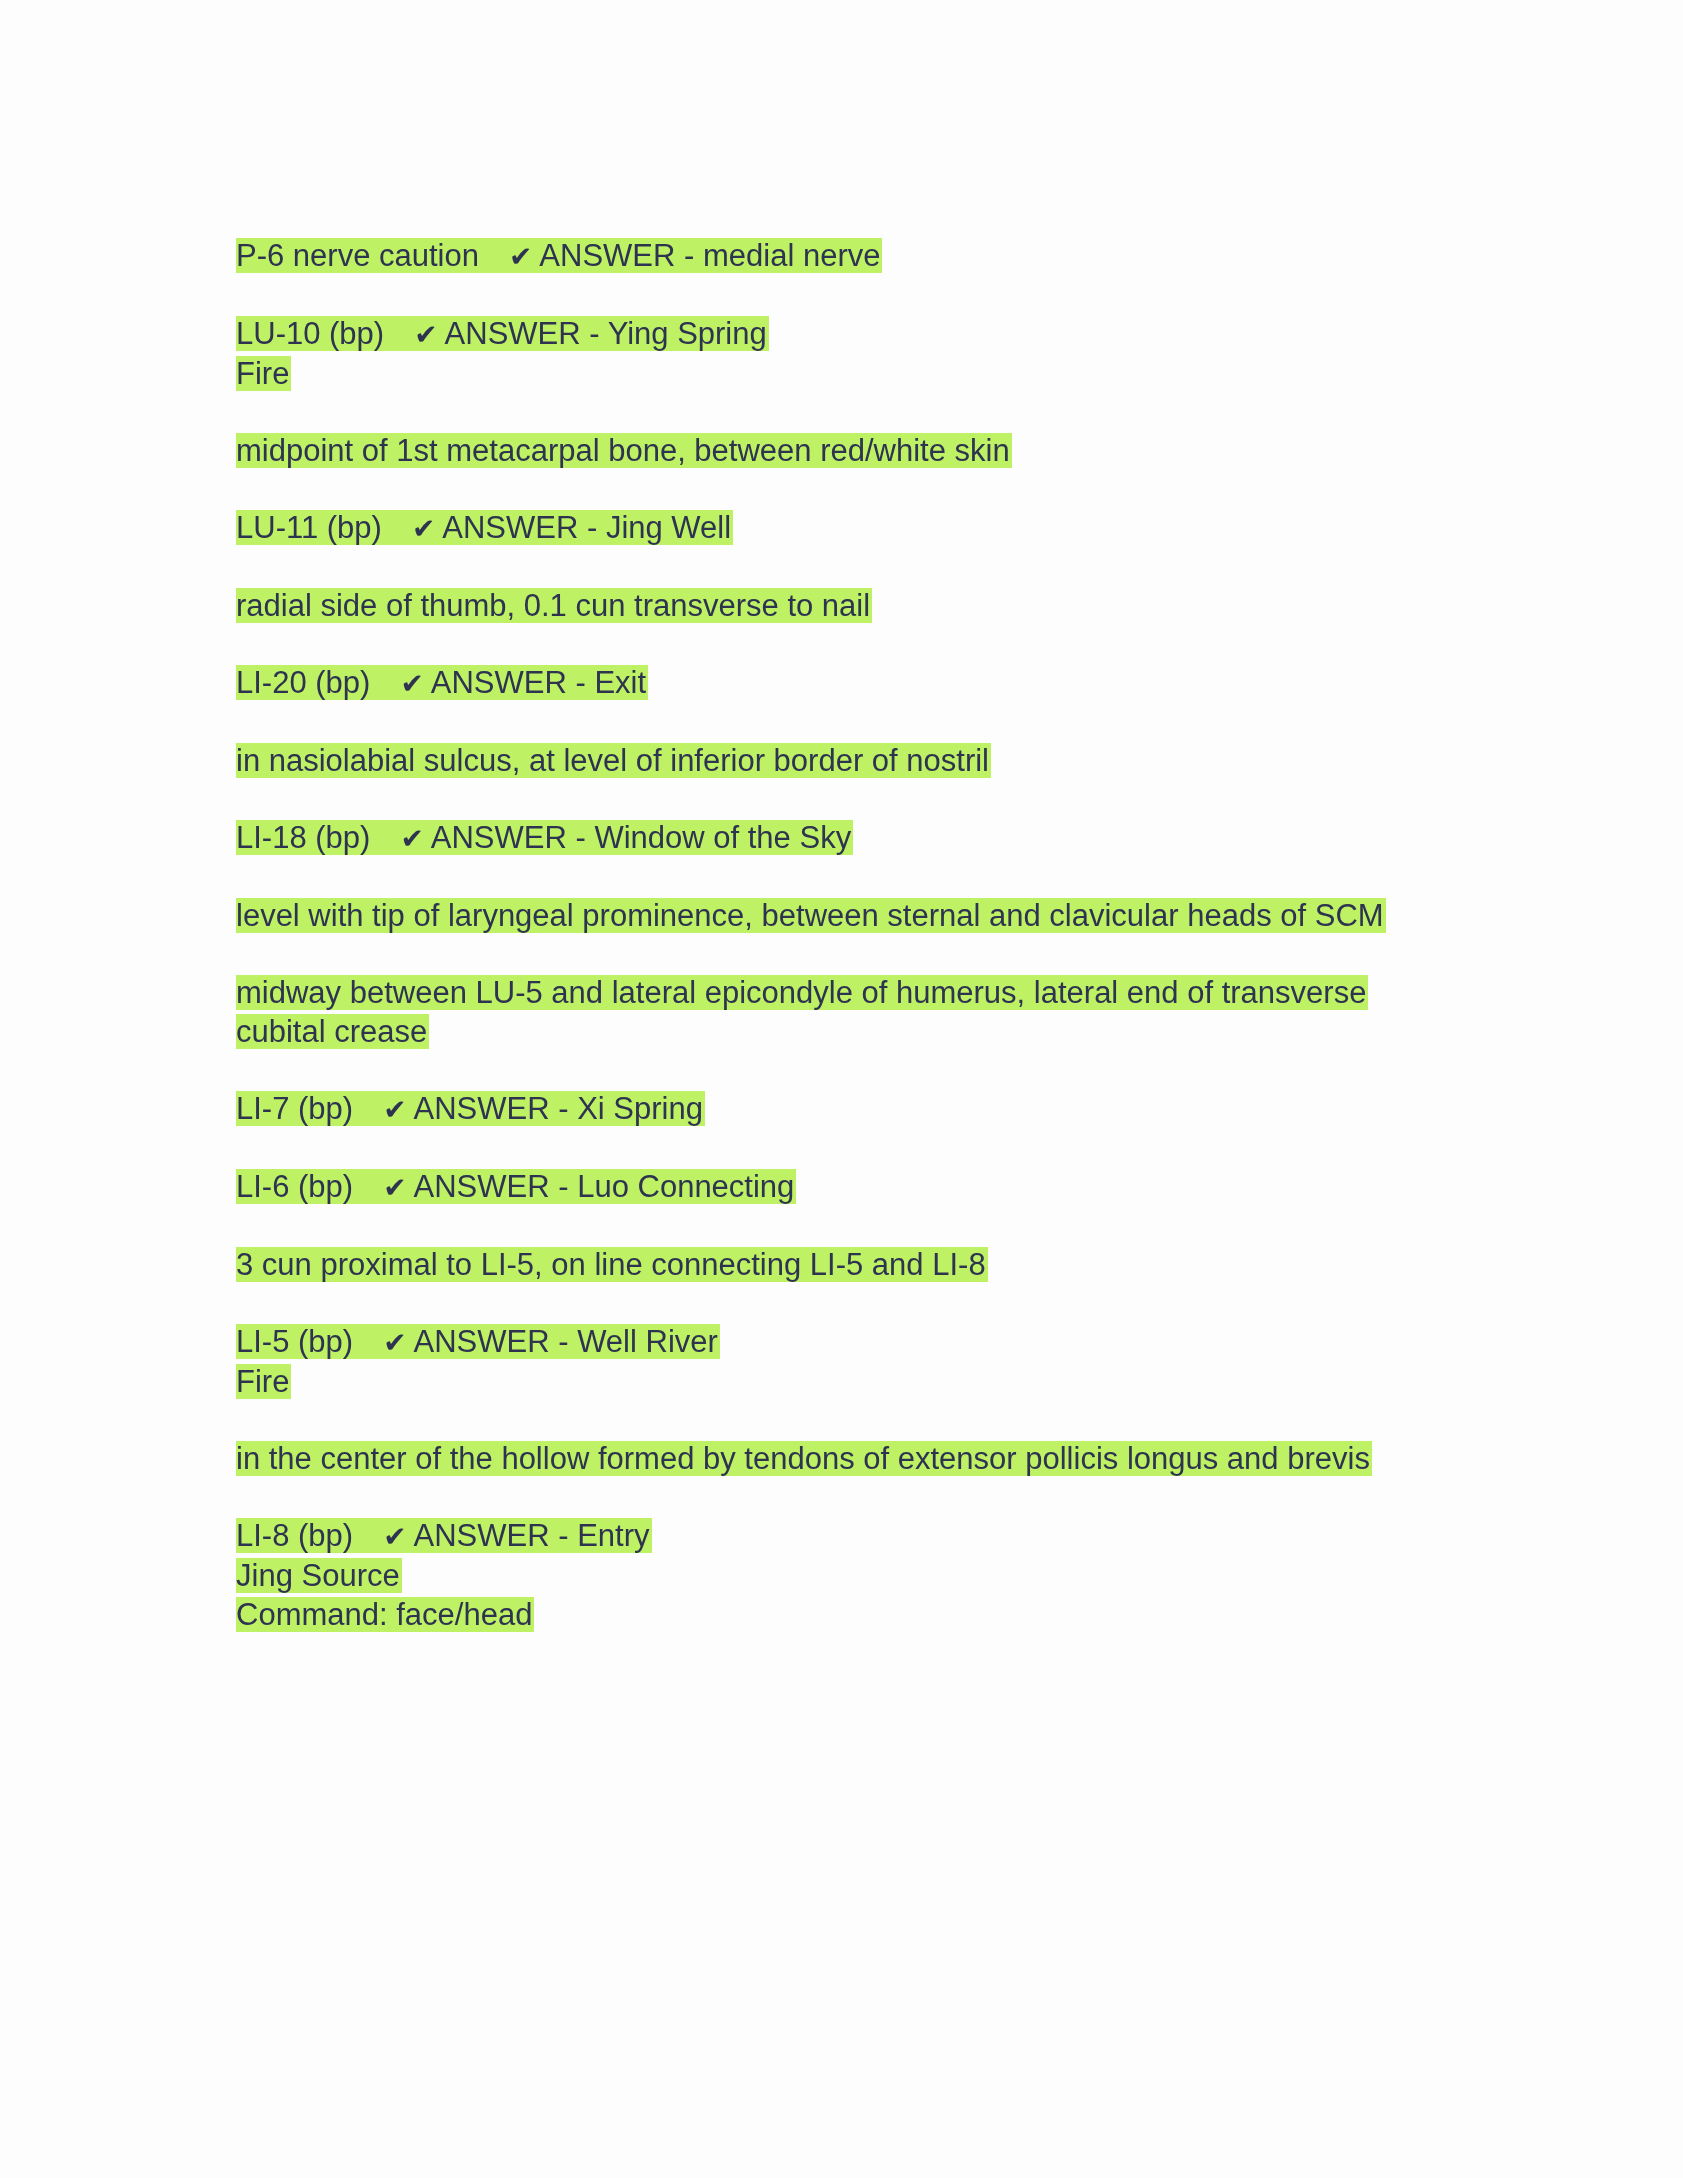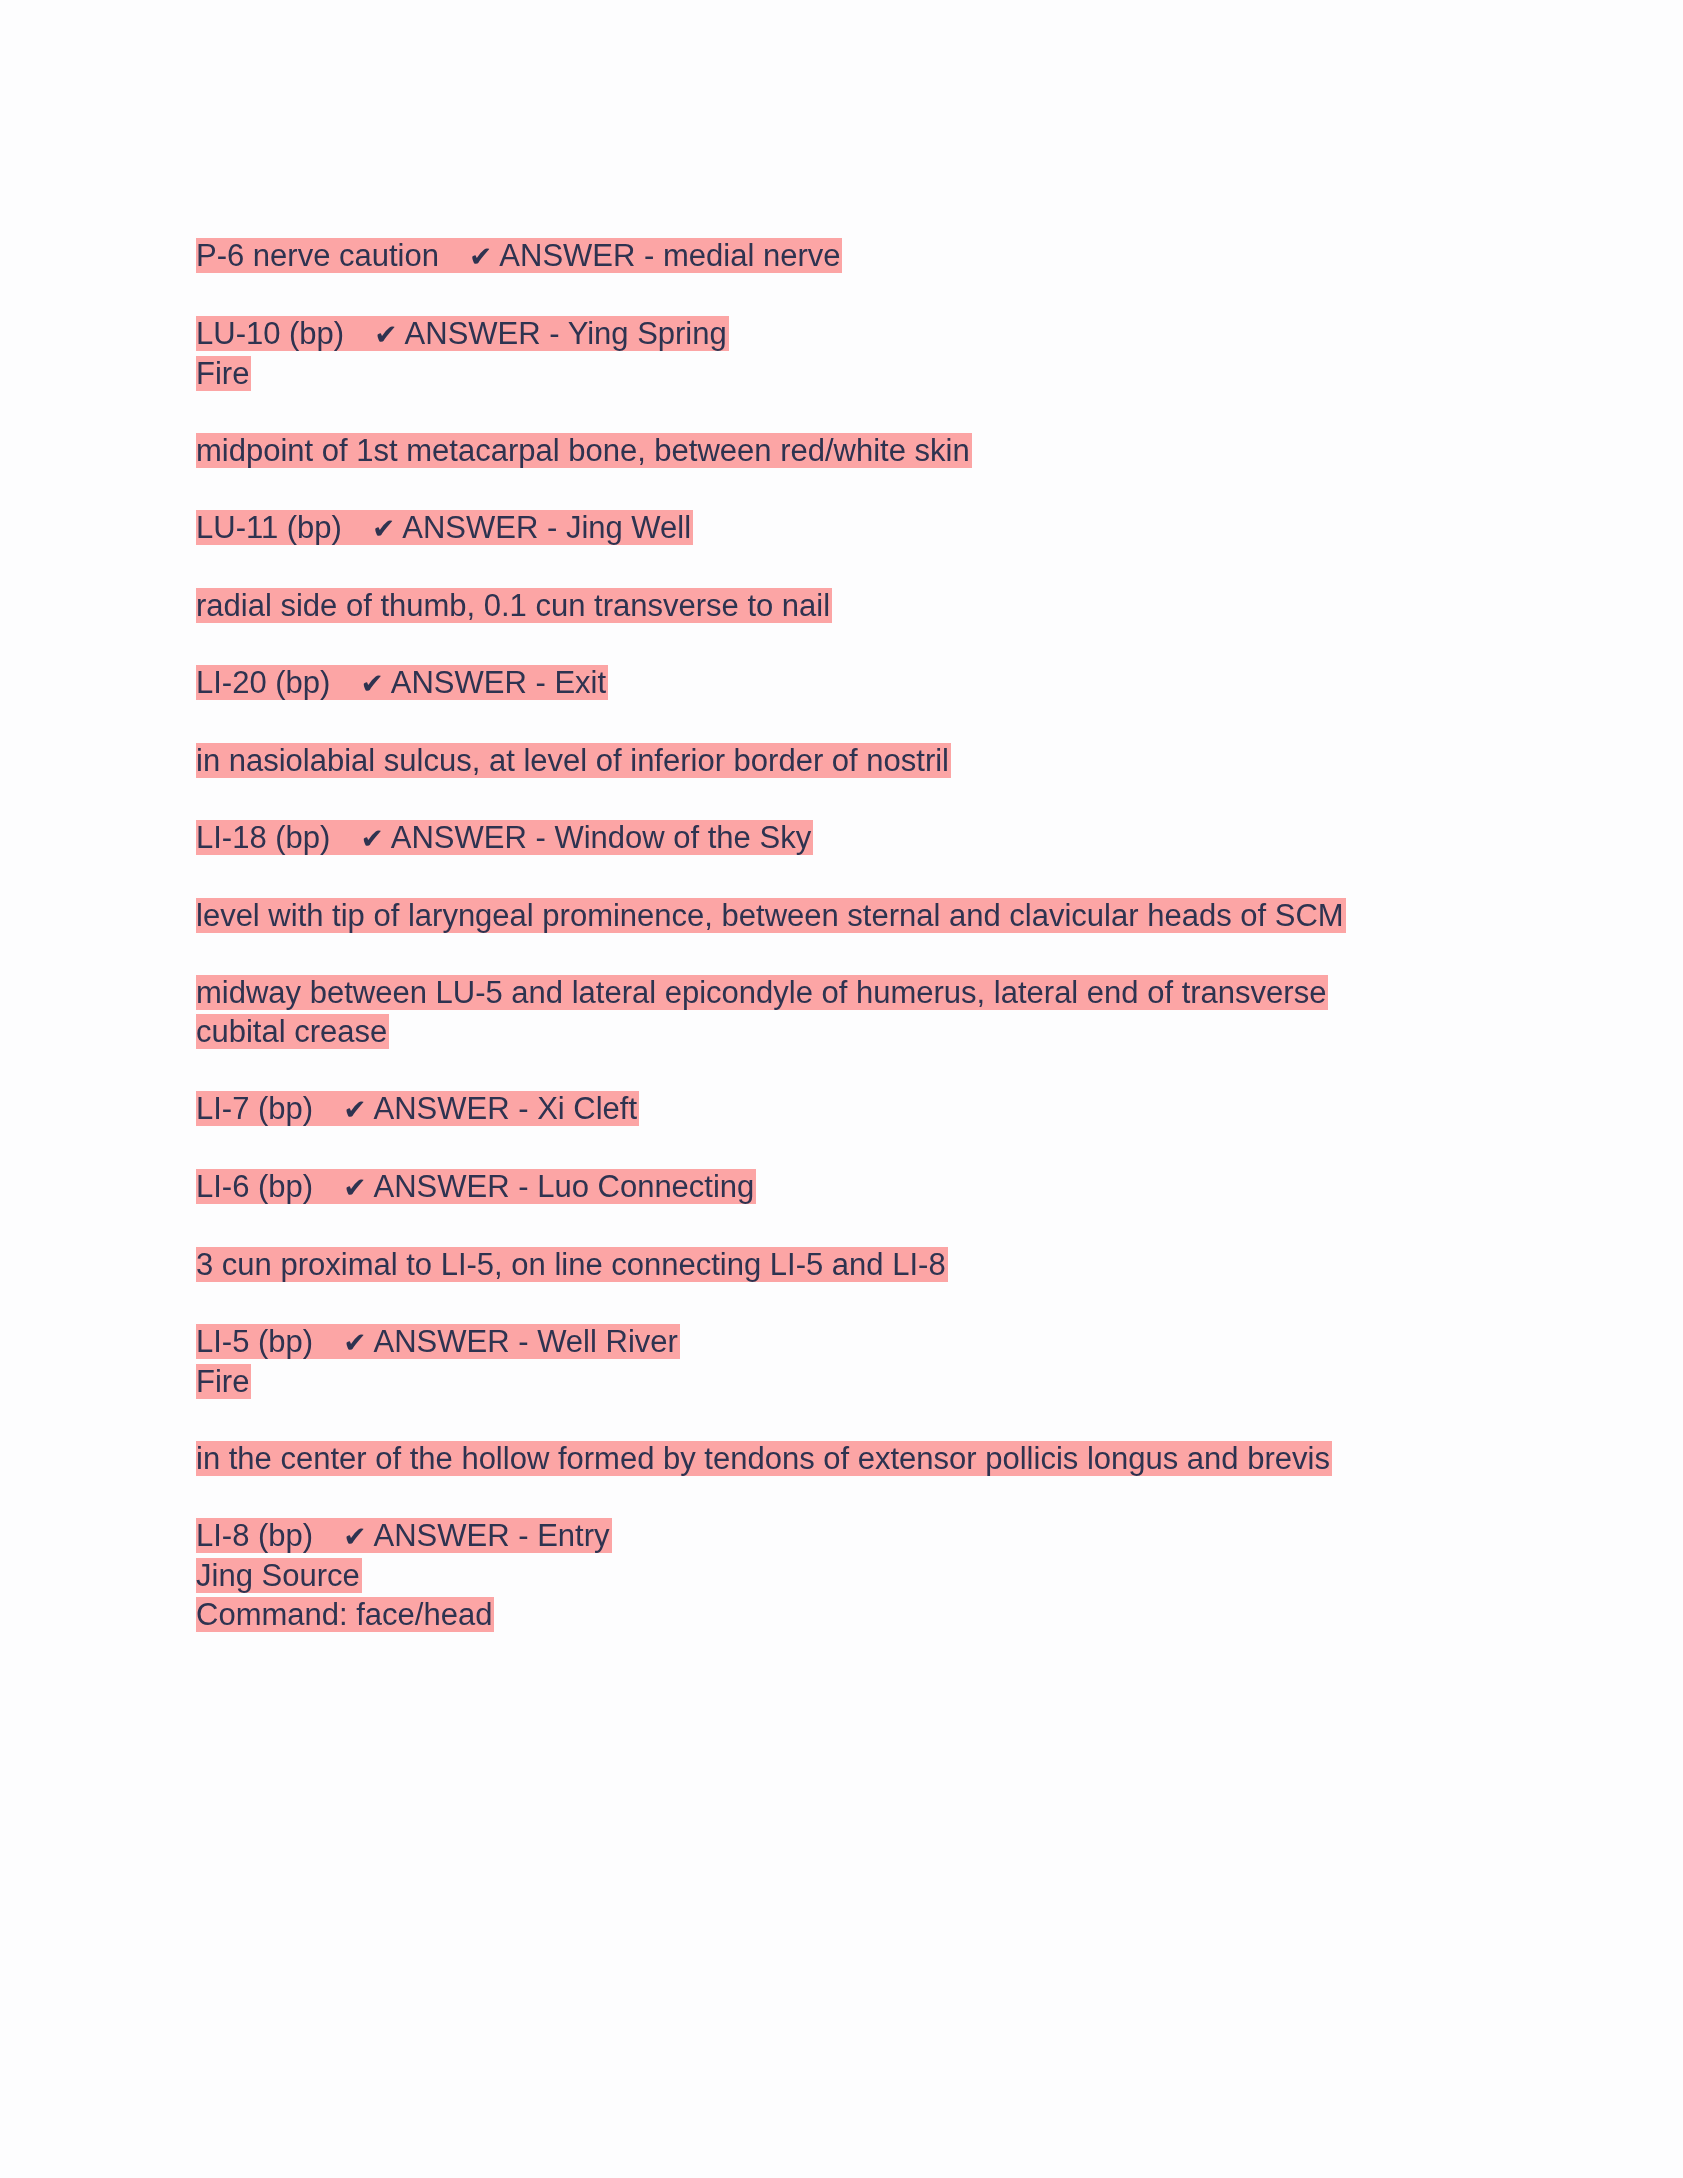--- a/index.html
+++ b/index.html
@@ -1,21 +1,21 @@
 <!DOCTYPE html>
 <html><head>
 <meta charset="utf-8">
 <style>
   html, body { margin: 0; padding: 0; background: #fdfdfe; }
   body { width: 1683px; height: 2178px; position: relative; overflow: hidden;
          font-family: "Liberation Sans", sans-serif; color: #2e3350; }
   .page { position: absolute; left: 196px; top: 236px; width: 1287px; }
   .block { margin: 0 0 38px 0; }
   .line { display: block; font-size: 31px; line-height: 39px; white-space: pre; }
-  .hl { background: #fca5a5; padding: 0 2px 0 0; }
+  .hl { background: #bef264; padding: 0 2px 0 0; margin-left: 40px; }
   .check { font-family: "DejaVu Sans", sans-serif; font-size: 28px; }
   .gap { display: inline-block; width: 30px; }
 </style>
 </head>
 <body>
 
 <div class="page">
 
   <div class="block">
     <span class="line"><span class="hl"><span>P-6 nerve caution</span><span class="gap"></span><span class="check">✔</span> <span>ANSWER - </span><span>medial nerve</span></span></span>
@@ -54,21 +54,21 @@
     <span class="line"><span class="hl">level with tip of laryngeal prominence, between sternal and clavicular heads of SCM</span></span>
   </div>
 
 
   <div class="block">
     <span class="line"><span class="hl">midway between LU-5 and lateral epicondyle of humerus, lateral end of transverse</span></span>
     <span class="line"><span class="hl">cubital crease</span></span>
   </div>
 
   <div class="block">
-    <span class="line"><span class="hl"><span>LI-7 (bp)</span><span class="gap"></span><span class="check">✔</span> <span>ANSWER - </span><span>Xi Cleft</span></span></span>
+    <span class="line"><span class="hl"><span>LI-7 (bp)</span><span class="gap"></span><span class="check">✔</span> <span>ANSWER - </span><span>Xi Spring</span></span></span>
   </div>
 
 
   <div class="block">
     <span class="line"><span class="hl"><span>LI-6 (bp)</span><span class="gap"></span><span class="check">✔</span> <span>ANSWER - </span><span>Luo Connecting</span></span></span>
   </div>
 
   <div class="block">
     <span class="line"><span class="hl">3 cun proximal to LI-5, on line connecting LI-5 and LI-8</span></span>
   </div>

